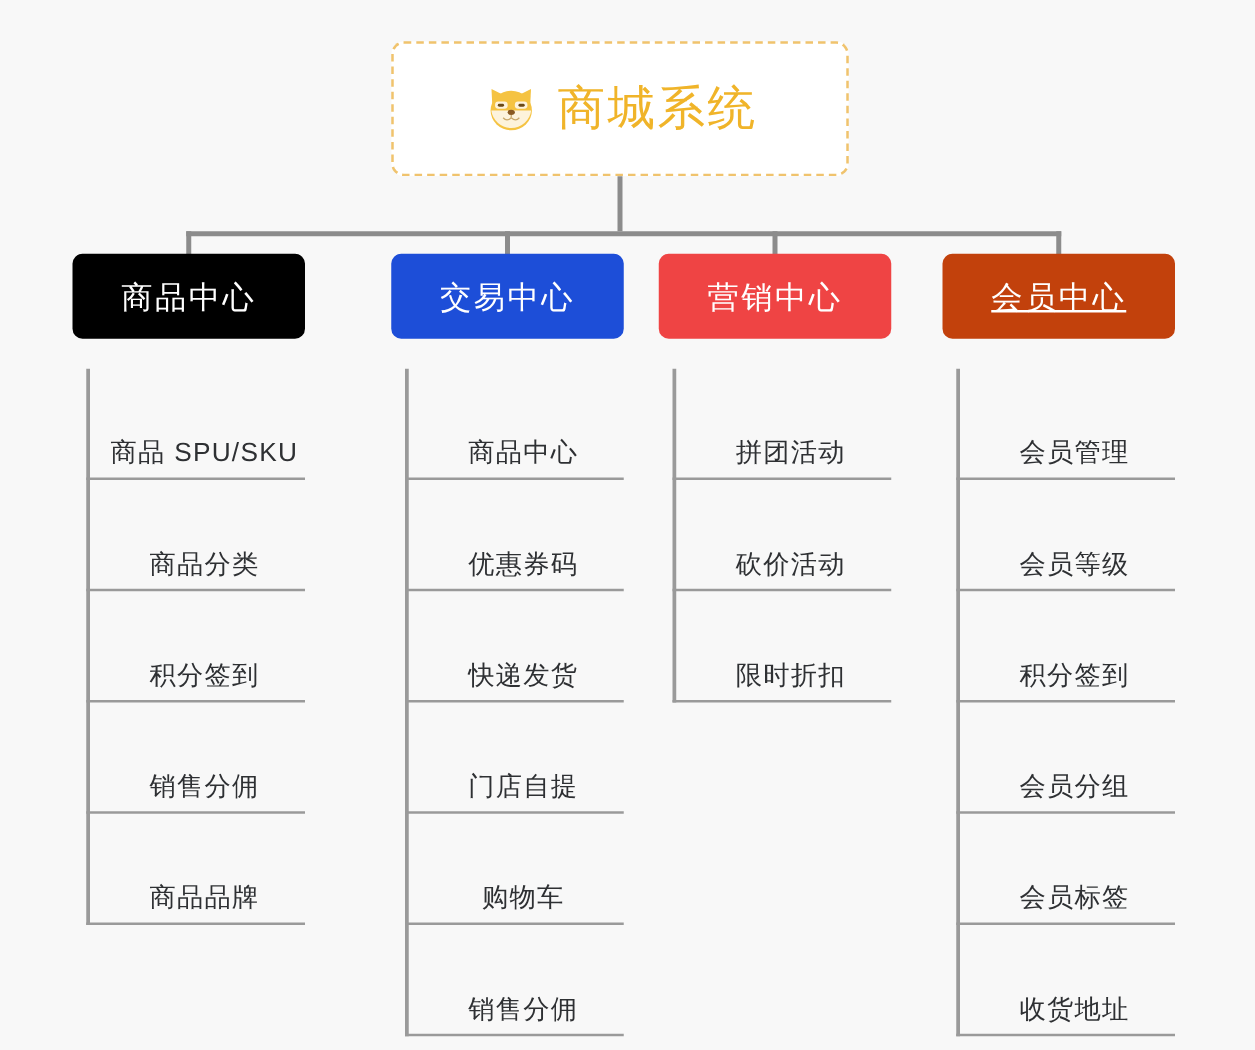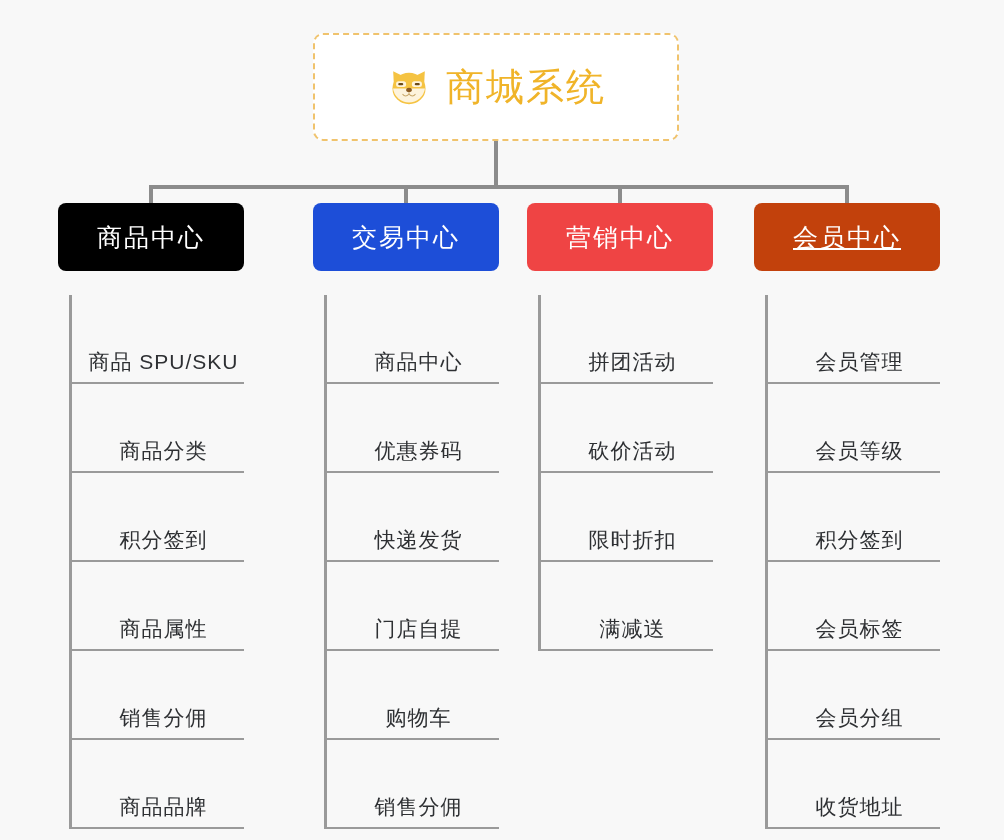--- a/index.html
+++ b/index.html
@@ -162,23 +162,20 @@
       <div class="leaf" style="--line: #9a9a9a;">
           <span class="leaf-label">商品 SPU/SKU</span>
         </div>
       <div class="leaf" style="--line: #9a9a9a;">
           <span class="leaf-label">商品分类</span>
         </div>
       <div class="leaf" style="--line: #9a9a9a;">
           <span class="leaf-label">积分签到</span>
         </div>
       <div class="leaf" style="--line: #9a9a9a;">
-          <span class="leaf-label">商品属性</span>
-        </div>
-      <div class="leaf" style="--line: #9a9a9a;">
           <span class="leaf-label">销售分佣</span>
         </div>
       <div class="leaf" style="--line: #9a9a9a;">
           <span class="leaf-label">商品品牌</span>
         </div>
     </div>
   </div>
 
   <div class="column" style="left:313px;">
     <div class="col-header" style="background: #1d4ed8;">
@@ -215,46 +212,43 @@
       <div class="col-spine" style="background: rgb(154, 154, 154);"></div>
       <div class="leaf" style="--line: #9a9a9a;">
           <span class="leaf-label">拼团活动</span>
         </div>
       <div class="leaf" style="--line: #9a9a9a;">
           <span class="leaf-label">砍价活动</span>
         </div>
       <div class="leaf" style="--line: #9a9a9a;">
           <span class="leaf-label">限时折扣</span>
         </div>
-      <div class="leaf" style="--line: #9a9a9a;">
-          <span class="leaf-label">满减送</span>
-        </div>
     </div>
   </div>
 
   <div class="column" style="left:754px;">
     <div class="col-header" style="background: #c2410c; text-decoration: underline;">
       <span>会员中心</span>
     </div>
     <div class="col-body">
       <div class="col-spine" style="background: rgb(154, 154, 154);"></div>
       <div class="leaf" style="--line: #9a9a9a;">
           <span class="leaf-label">会员管理</span>
         </div>
       <div class="leaf" style="--line: #9a9a9a;">
           <span class="leaf-label">会员等级</span>
         </div>
       <div class="leaf" style="--line: #9a9a9a;">
           <span class="leaf-label">积分签到</span>
         </div>
       <div class="leaf" style="--line: #9a9a9a;">
+          <span class="leaf-label">会员分组</span>
+        </div>
+      <div class="leaf" style="--line: #9a9a9a;">
           <span class="leaf-label">会员标签</span>
         </div>
       <div class="leaf" style="--line: #9a9a9a;">
-          <span class="leaf-label">会员分组</span>
-        </div>
-      <div class="leaf" style="--line: #9a9a9a;">
           <span class="leaf-label">收货地址</span>
         </div>
     </div>
   </div>
 
 </div>
 
 </body></html>

